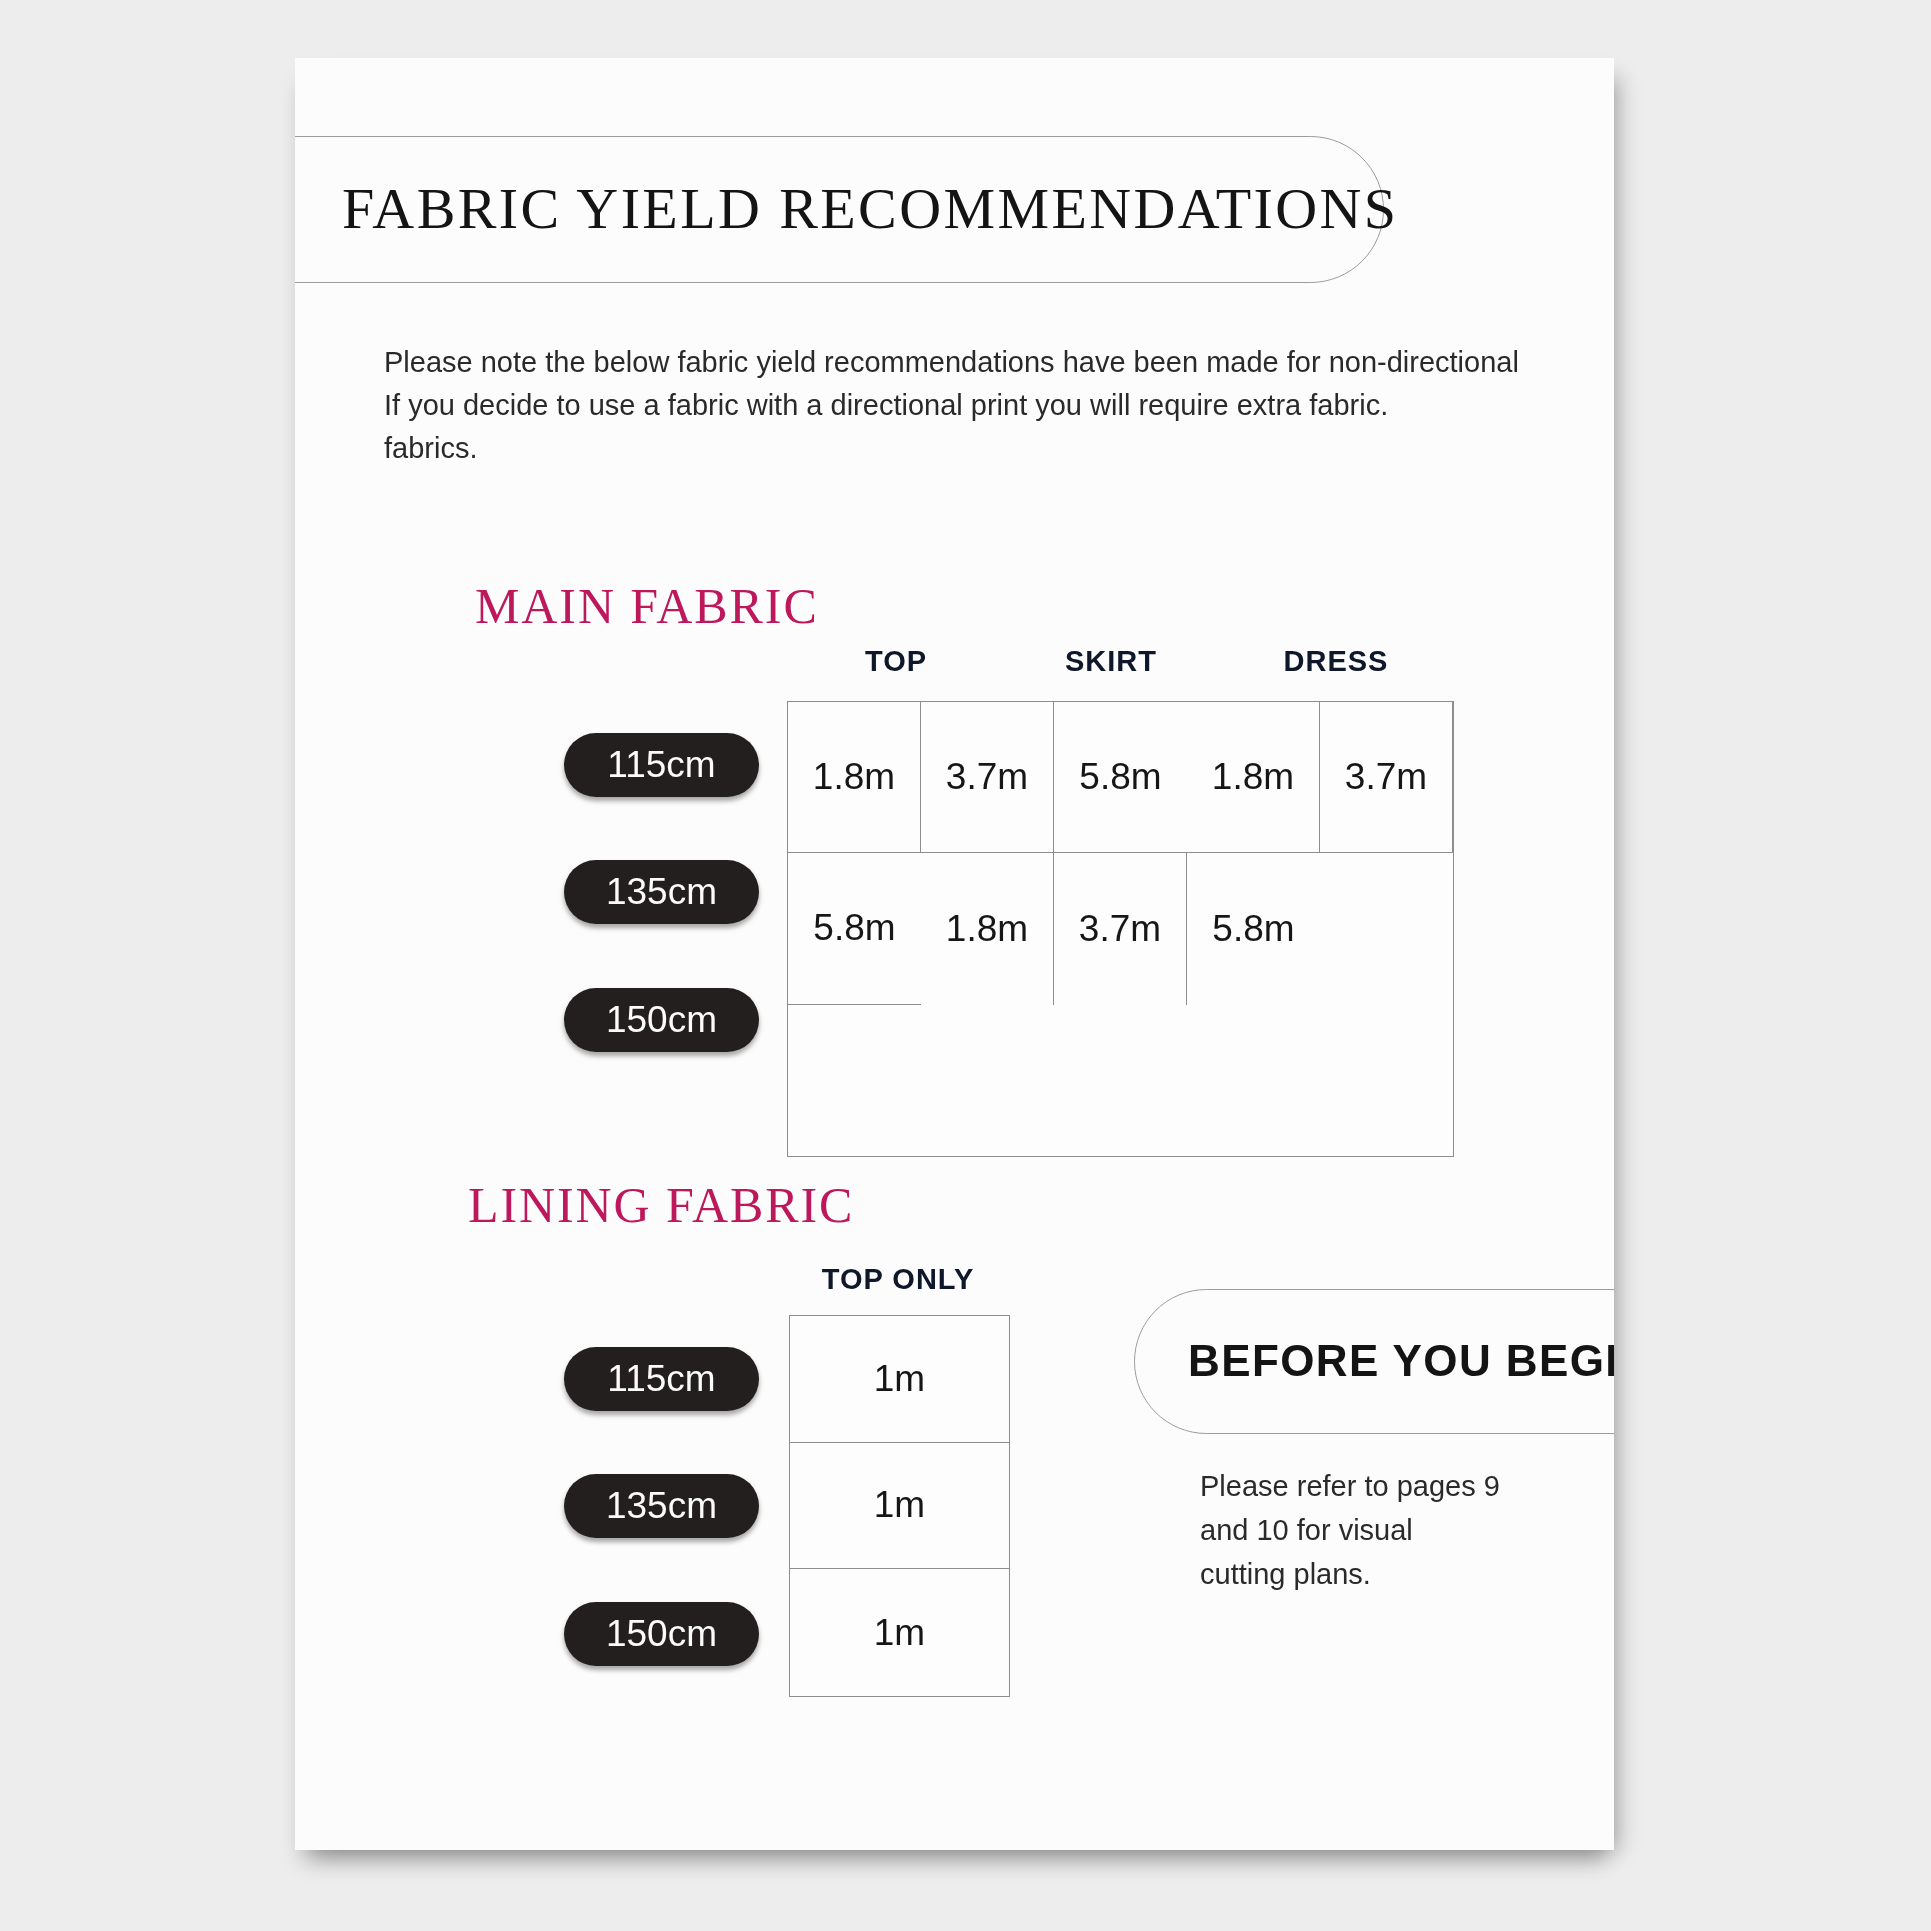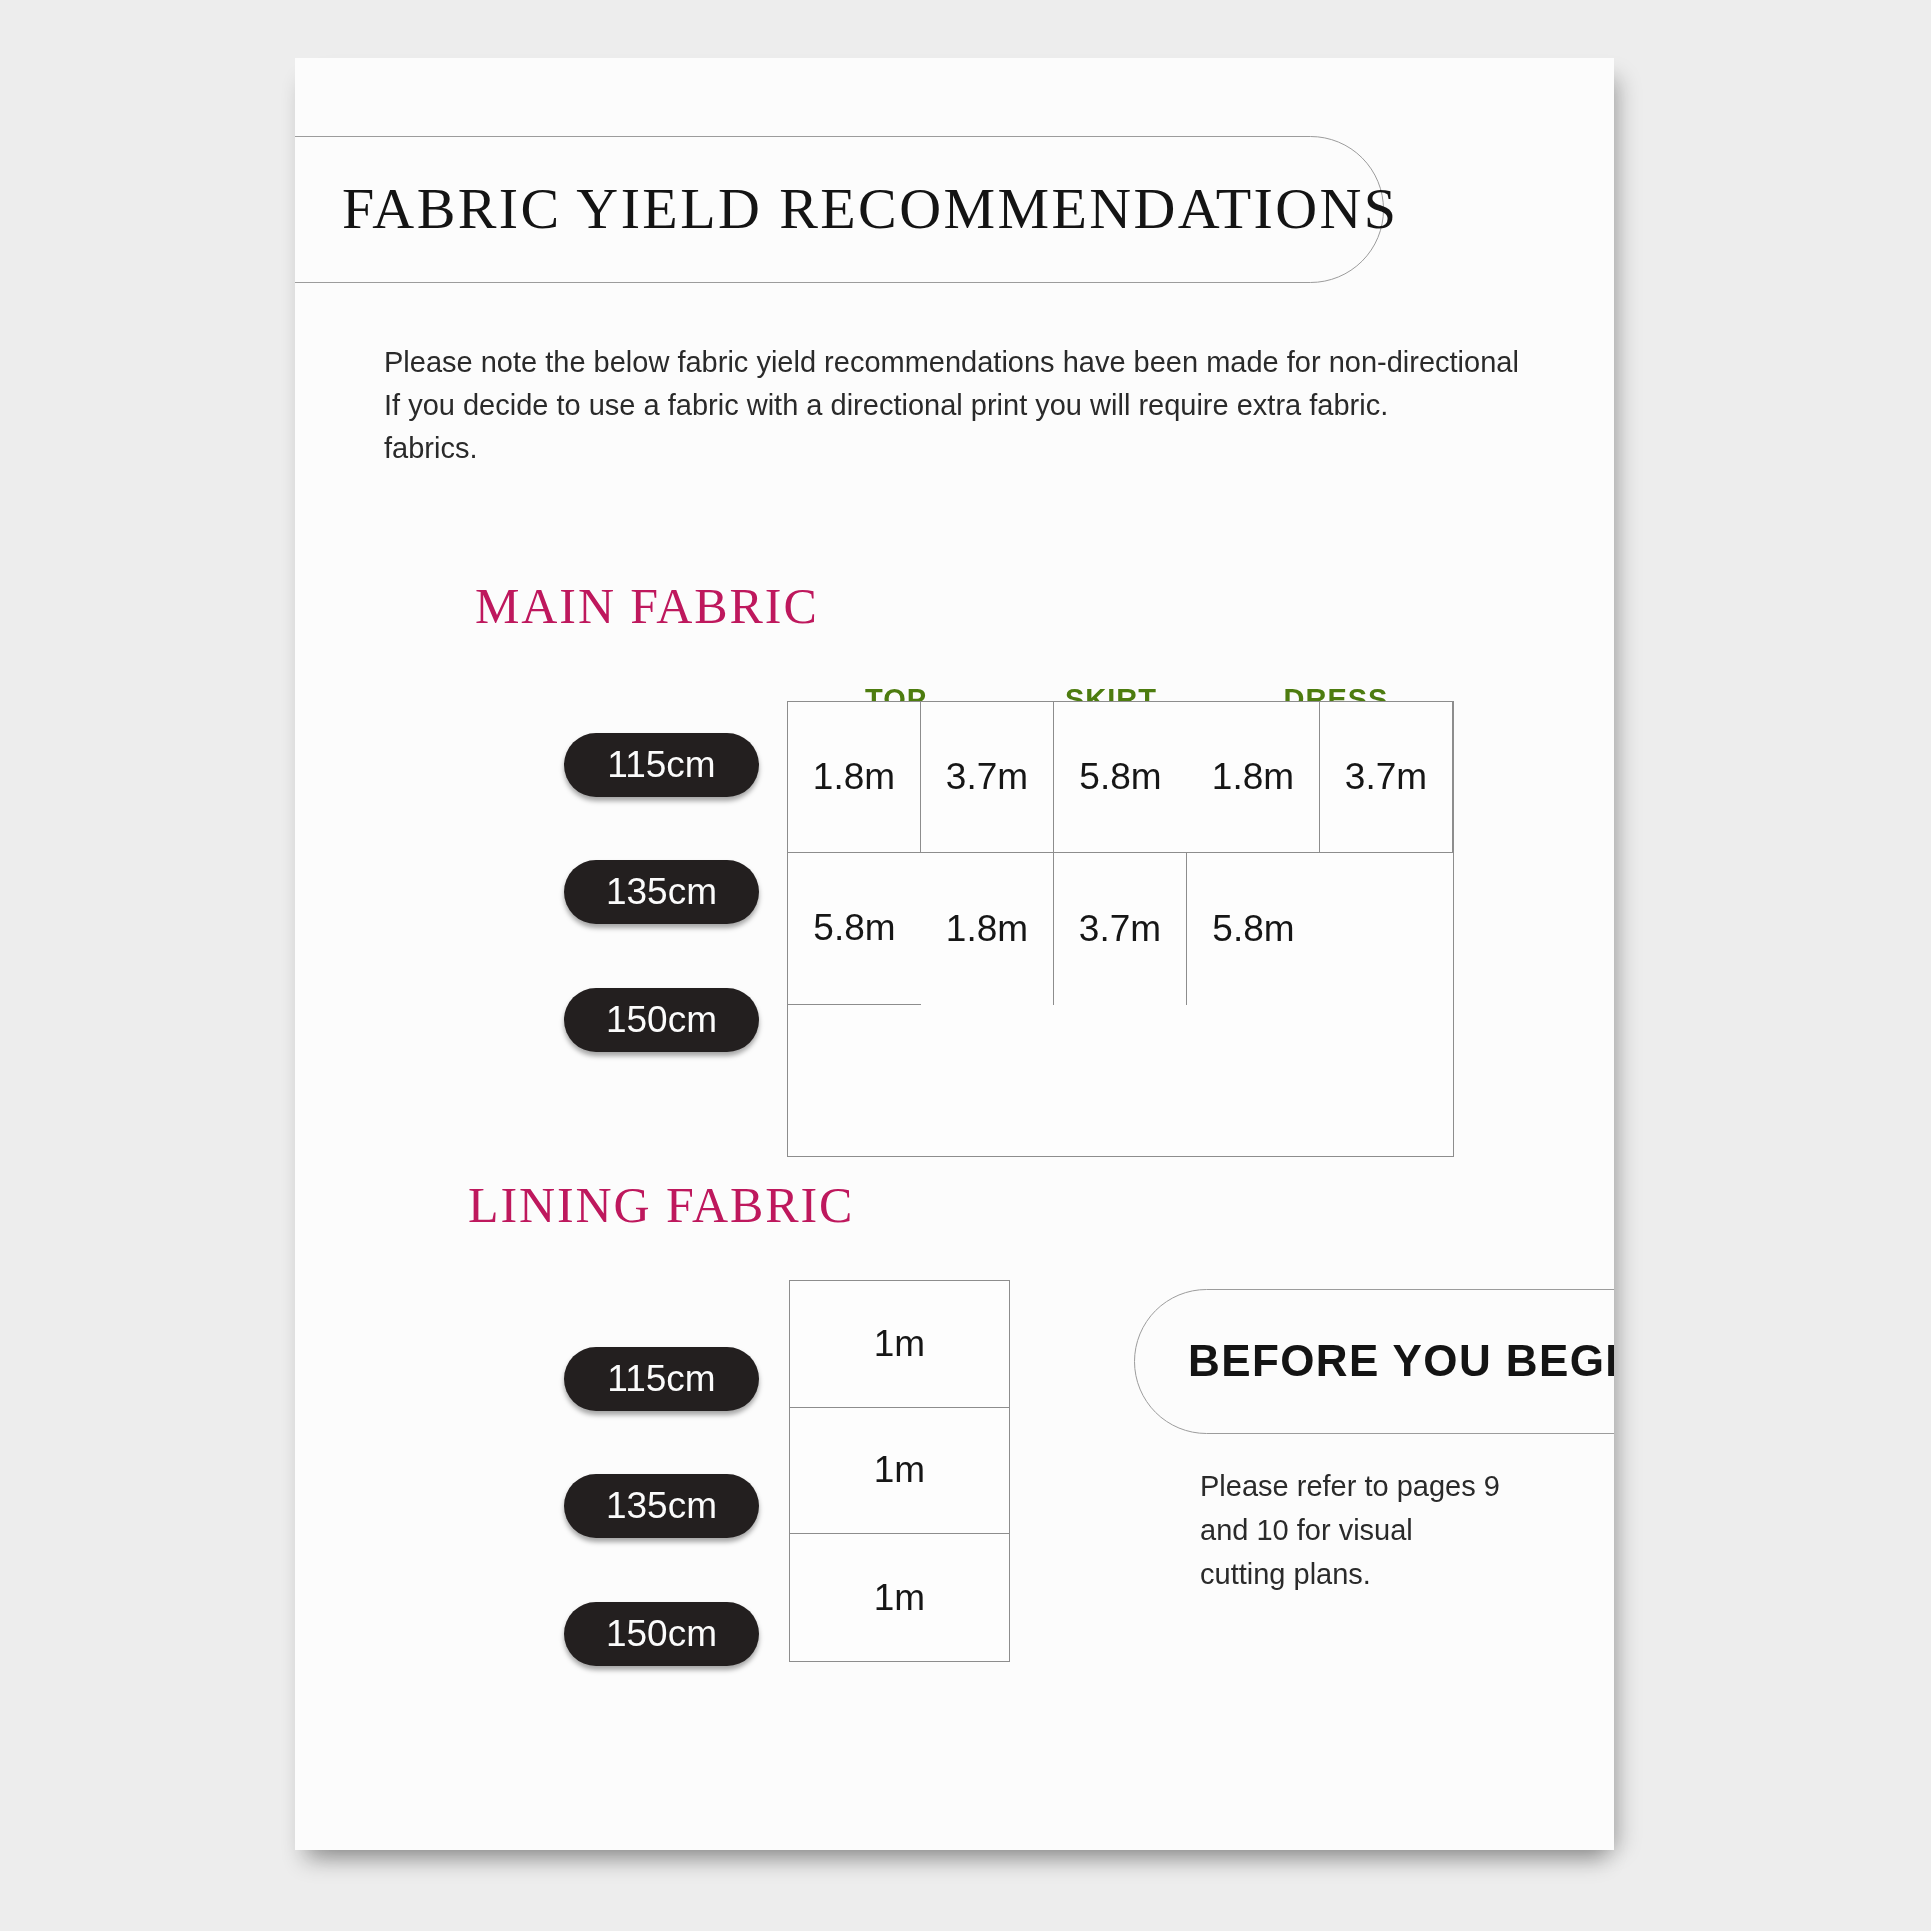--- a/index.html
+++ b/index.html
@@ -63,23 +63,22 @@
     white-space: nowrap;
   }
   .main-heading  { left: 180px; top: 519px; }
   .lining-heading{ left: 173px; top: 1118px; }
   .col-head {
     position: absolute;
     transform: translateX(-50%);
     font-size: 29px;
     font-weight: bold;
     letter-spacing: 1px;
-    color: #4d7c0f;
-    white-space: nowrap;
-    margin-top: 38px;
+    color: #0f172a;
+    white-space: nowrap;
   }
   .col-top   { left: 601px;  top: 587px; }
   .col-skirt { left: 816px;  top: 587px; }
   .col-dress { left: 1041px; top: 587px; }
   .col-toponly { left: 603px; top: 1205px; }
   .main-table {
     position: absolute;
     left: 492px;
     top: 643px;
     width: 667px;
@@ -98,21 +97,21 @@
     align-items: center;
     justify-content: center;
     font-size: 37px;
     color: #161616;
   }
   .main-table .cell:nth-child(3n) { border-right: none; }
   .main-table .cell:nth-child(n+7) { border-bottom: none; }
   .lining-table {
     position: absolute;
     left: 494px;
-    top: 1222px;
+    top: 1257px;
     width: 221px;
     height: 382px;
     border: 1.9px solid #8d8d8d;
     box-sizing: border-box;
     display: grid;
     grid-template-rows: repeat(3, 1fr);
     background: #fdfdfd;
   }
   .lining-table .cell {
     border-bottom: 1px solid #8d8d8d;

